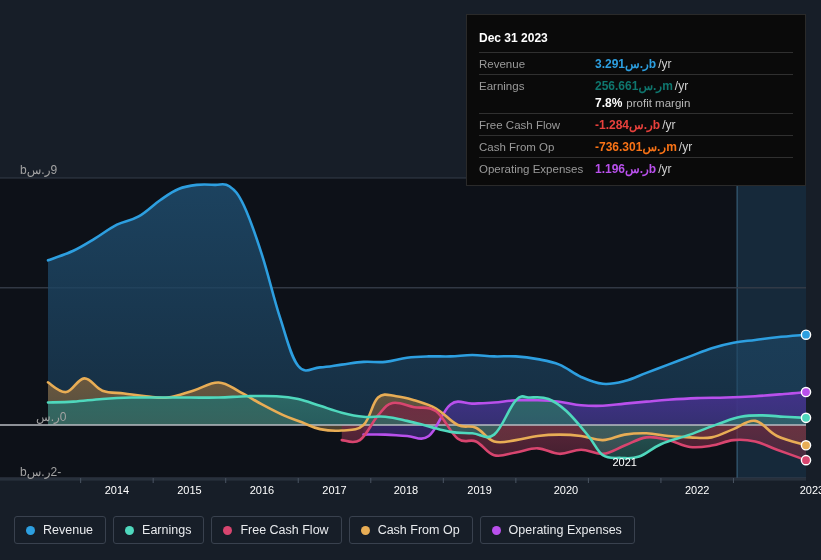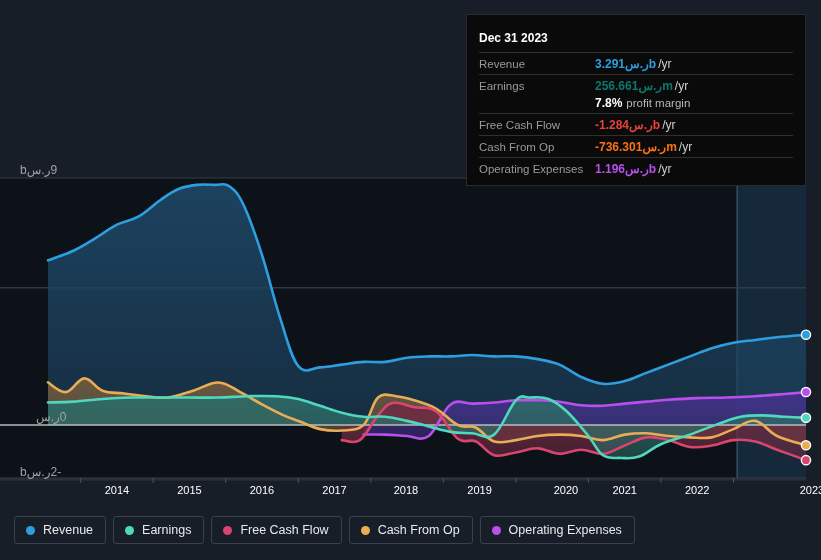--- a/index.html
+++ b/index.html
@@ -158,21 +158,21 @@
       <div class="ylabel" style="left: 20px; top: 464.889px;">-2ر.سb</div>
     </div>
   <div id="x-axis-labels">
       <div class="xlabel" style="left: 86.9091px; top: 484px; width: 60px;">2014</div>
       <div class="xlabel" style="left: 159.445px; top: 484px; width: 60px;">2015</div>
       <div class="xlabel" style="left: 231.981px; top: 484px; width: 60px;">2016</div>
       <div class="xlabel" style="left: 304.517px; top: 484px; width: 60px;">2017</div>
       <div class="xlabel" style="left: 376px; top: 484px; width: 60px;">2018</div>
       <div class="xlabel" style="left: 449.589px; top: 484px; width: 60px;">2019</div>
       <div class="xlabel" style="left: 536px; top: 484px; width: 60px;">2020</div>
-      <div class="xlabel" style="left: 594.66px; top: 484px; width: 60px;">2021</div>
+      <div class="xlabel" style="left: 594.66px; top: 456px; width: 60px;">2021</div>
       <div class="xlabel" style="left: 667.196px; top: 484px; width: 60px;">2022</div>
       <div class="xlabel" style="left: 782px; top: 484px; width: 60px;">2023</div>
     </div>
 
   <div id="tooltip">
     <div class="tt-title">Dec 31 2023</div>
     <div id="tooltip-rows">
         <div class="tt-row">
           <div class="tt-label">Revenue</div>
           <div><span class="tt-val" style="color: rgb(45, 159, 224);">3.291ر.سb</span><span class="tt-suffix">/yr</span></div>

